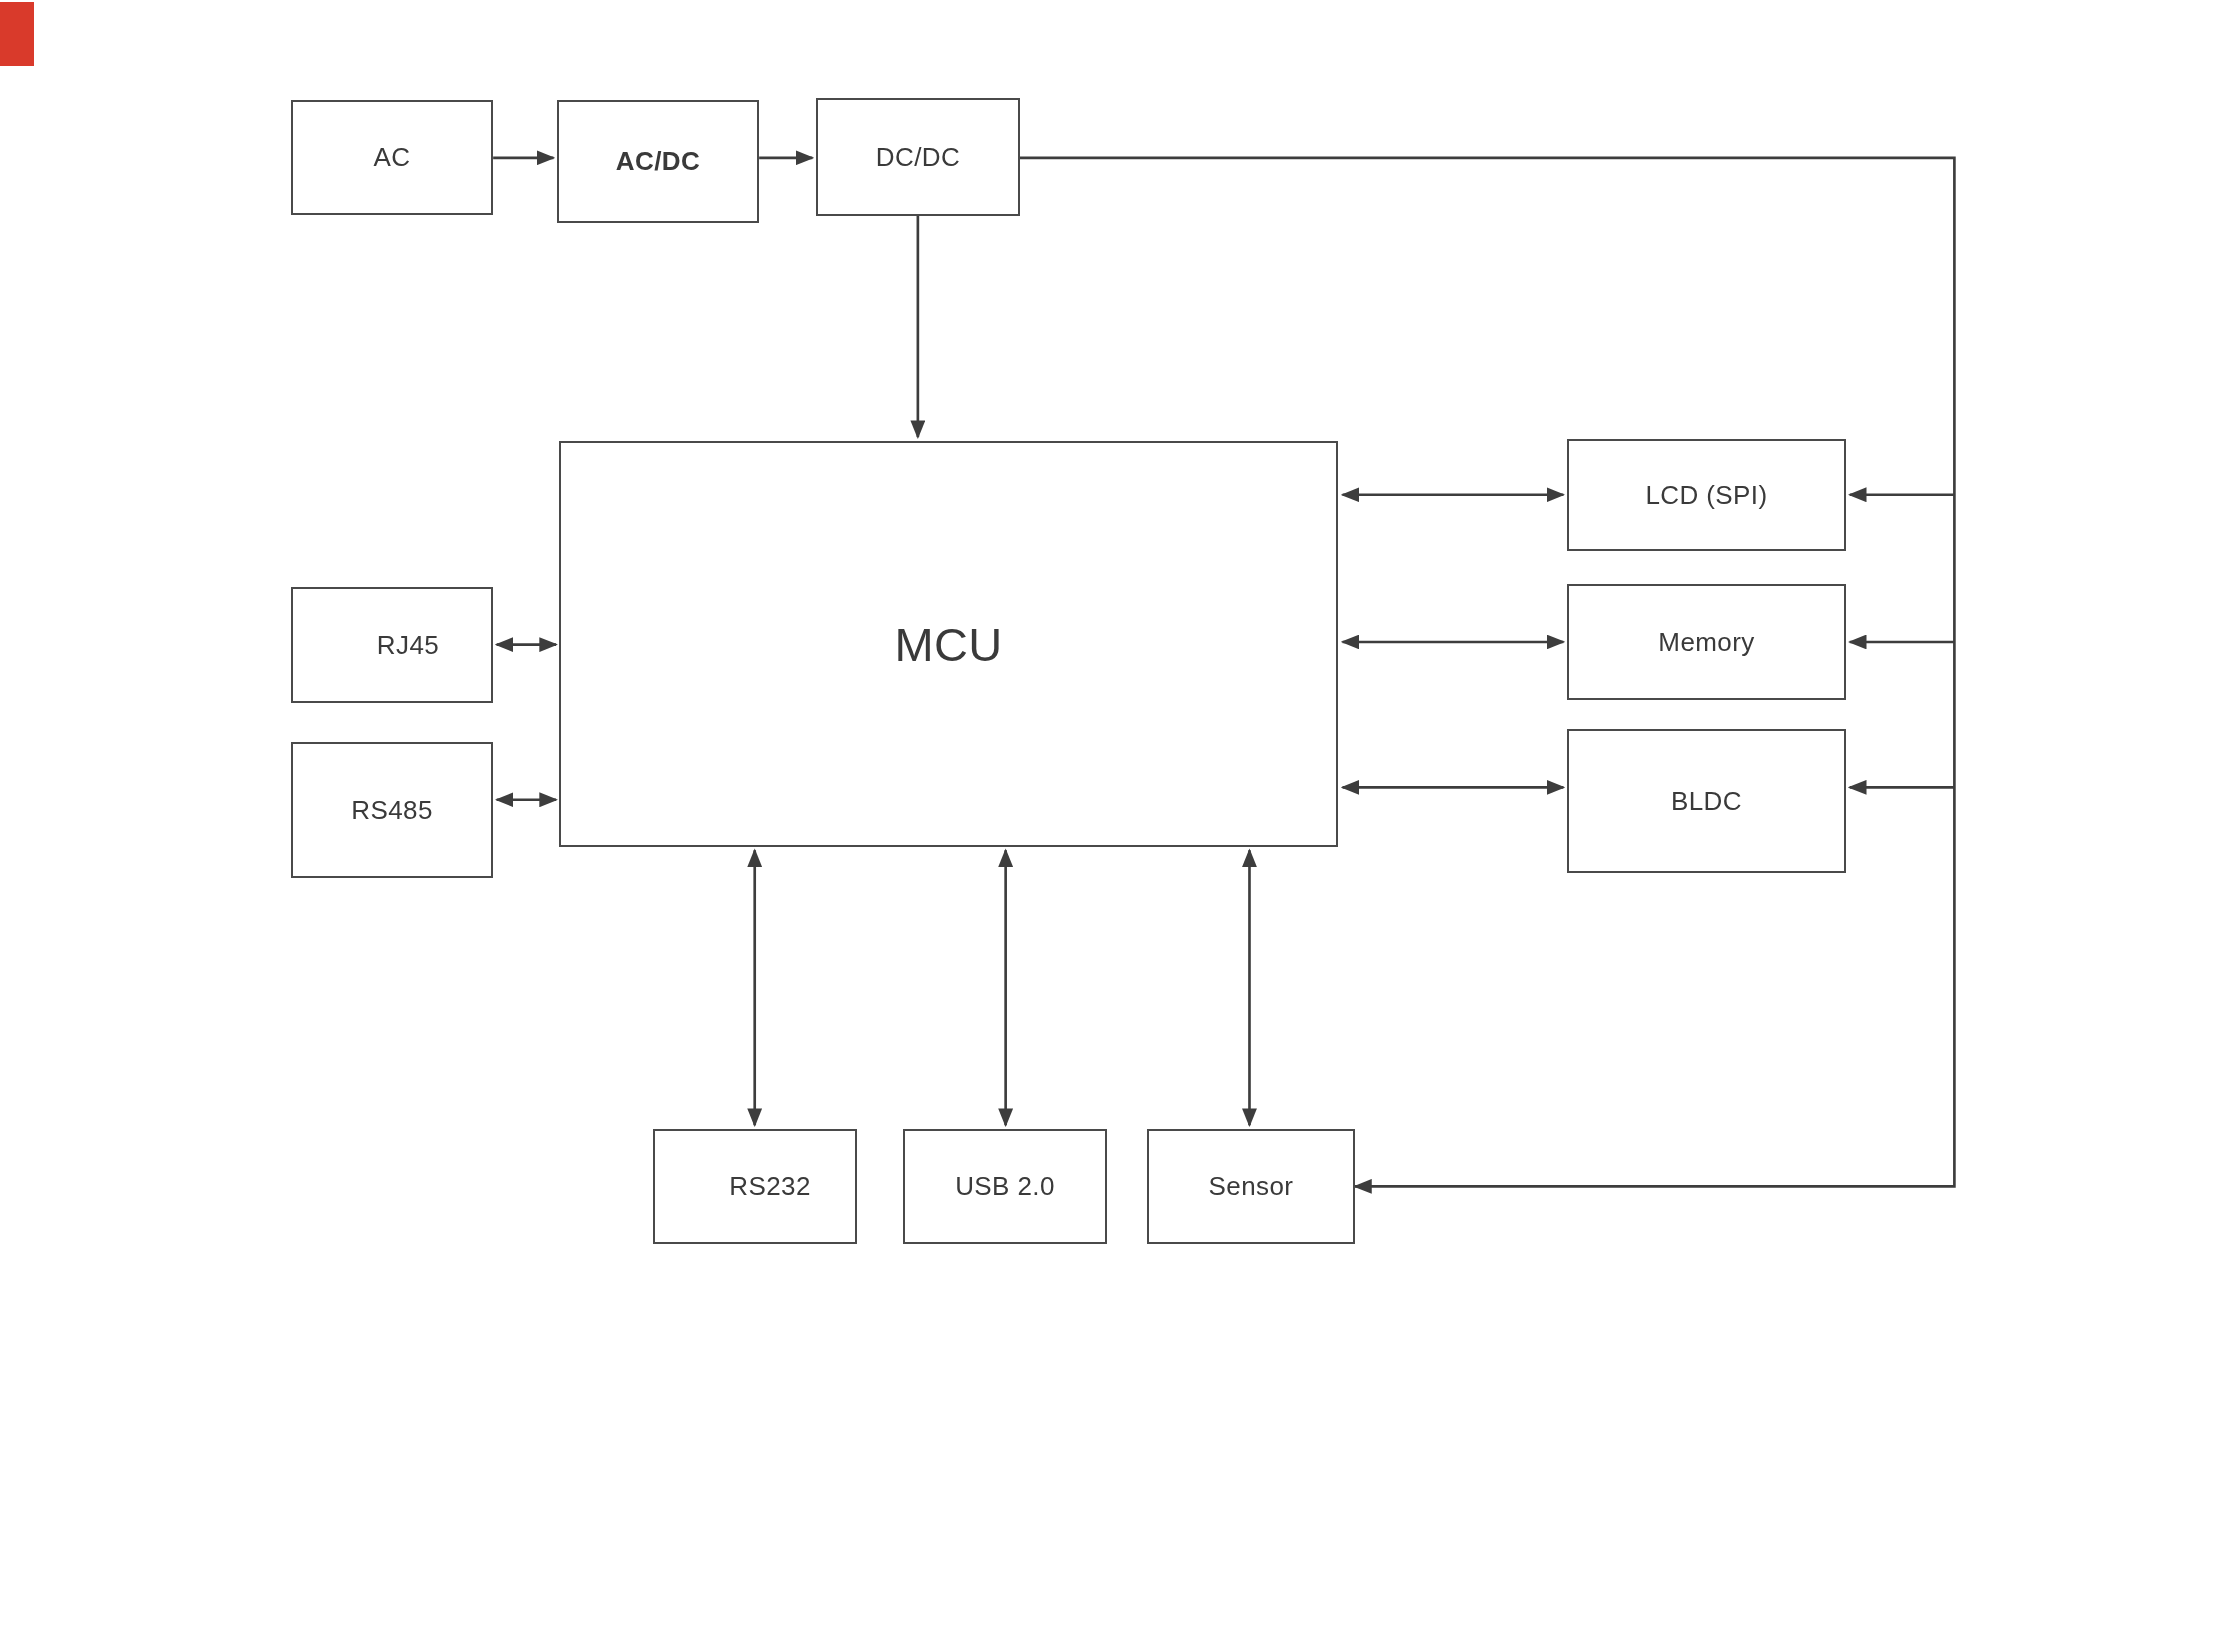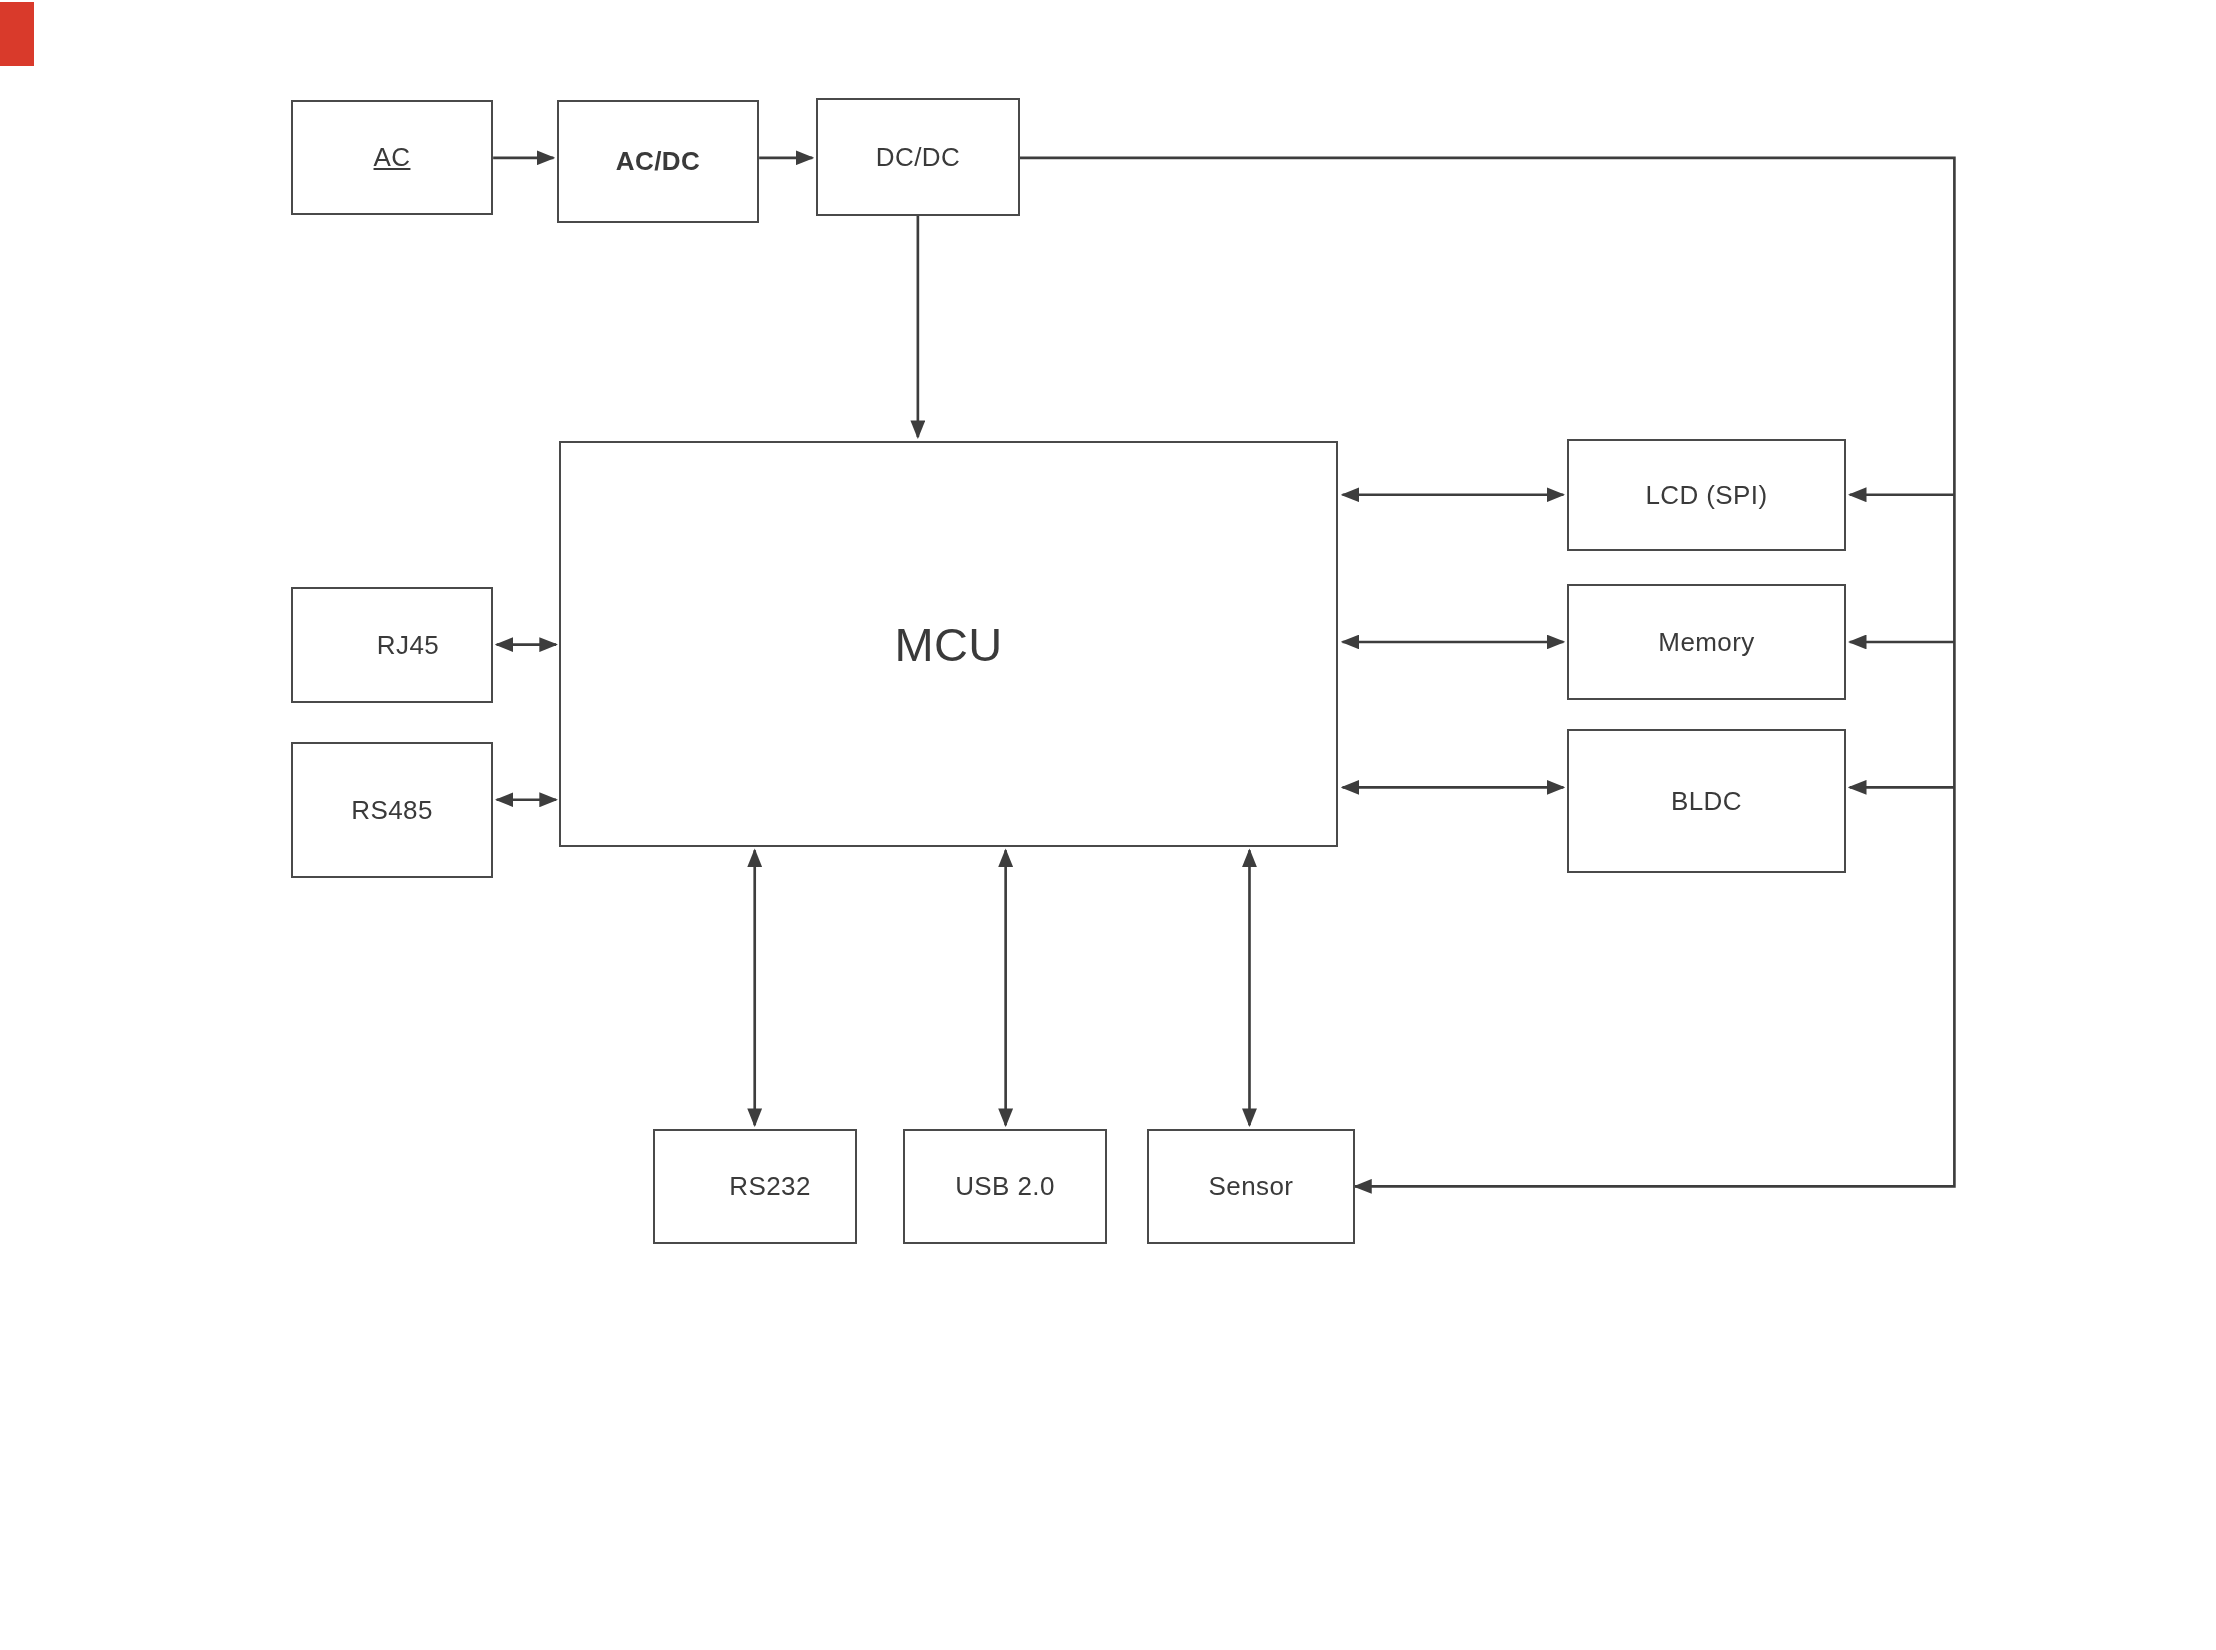--- a/index.html
+++ b/index.html
@@ -30,21 +30,21 @@
     display: flex;
     align-items: center;
     justify-content: center;
     font-size: 26px;
     letter-spacing: 0.4px;
     color: #3a3a3a;
   }
   .node.mcu { font-size: 47px; }
 
   
-  .ac     { left: 291px;  top: 100px;  width: 202px; height: 115px; text-decoration: underline; }
+  .ac     { left: 291px;  top: 100px;  width: 202px; height: 115px; }
   .acdc   { left: 557px;  top: 100px;  width: 202px; height: 123px; font-weight: bold; }
   .dcdc   { left: 816px;  top: 98px;  width: 204px; height: 118px; }
   .mcu    { left: 559px;  top: 441px;  width: 779px; height: 406px; }
   .rj45   { left: 291px;  top: 587px;  width: 202px; height: 116px; padding-left: 32px; }
   .rs485  { left: 291px;  top: 742px;  width: 202px; height: 136px; }
   .lcd    { left: 1567px; top: 439px;  width: 279px; height: 112px; }
   .memory { left: 1567px; top: 584px;  width: 279px; height: 116px; }
   .bldc   { left: 1567px; top: 729px;  width: 279px; height: 144px; }
   .rs232  { left: 653px;  top: 1129px; width: 204px; height: 115px; padding-left: 30px; }
   .usb    { left: 903px; top: 1129px; width: 204px; height: 115px; }

